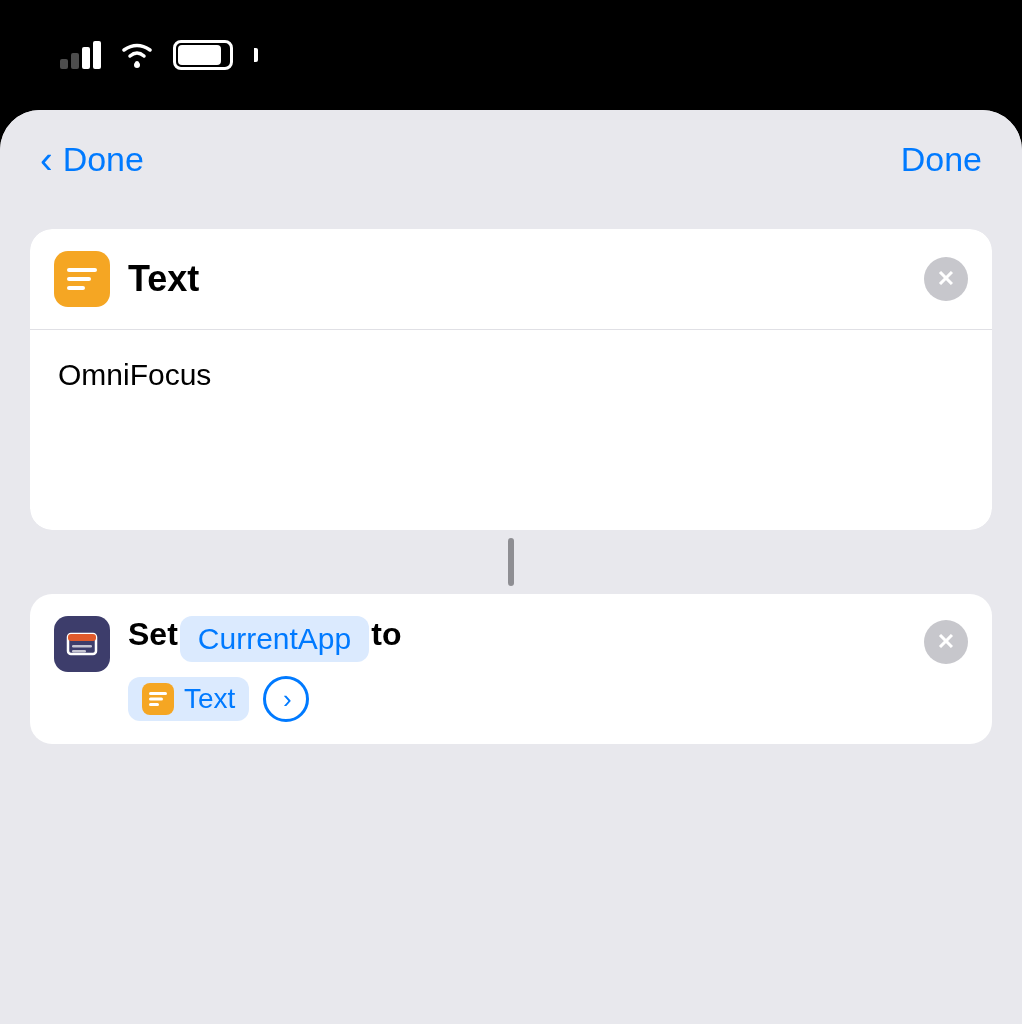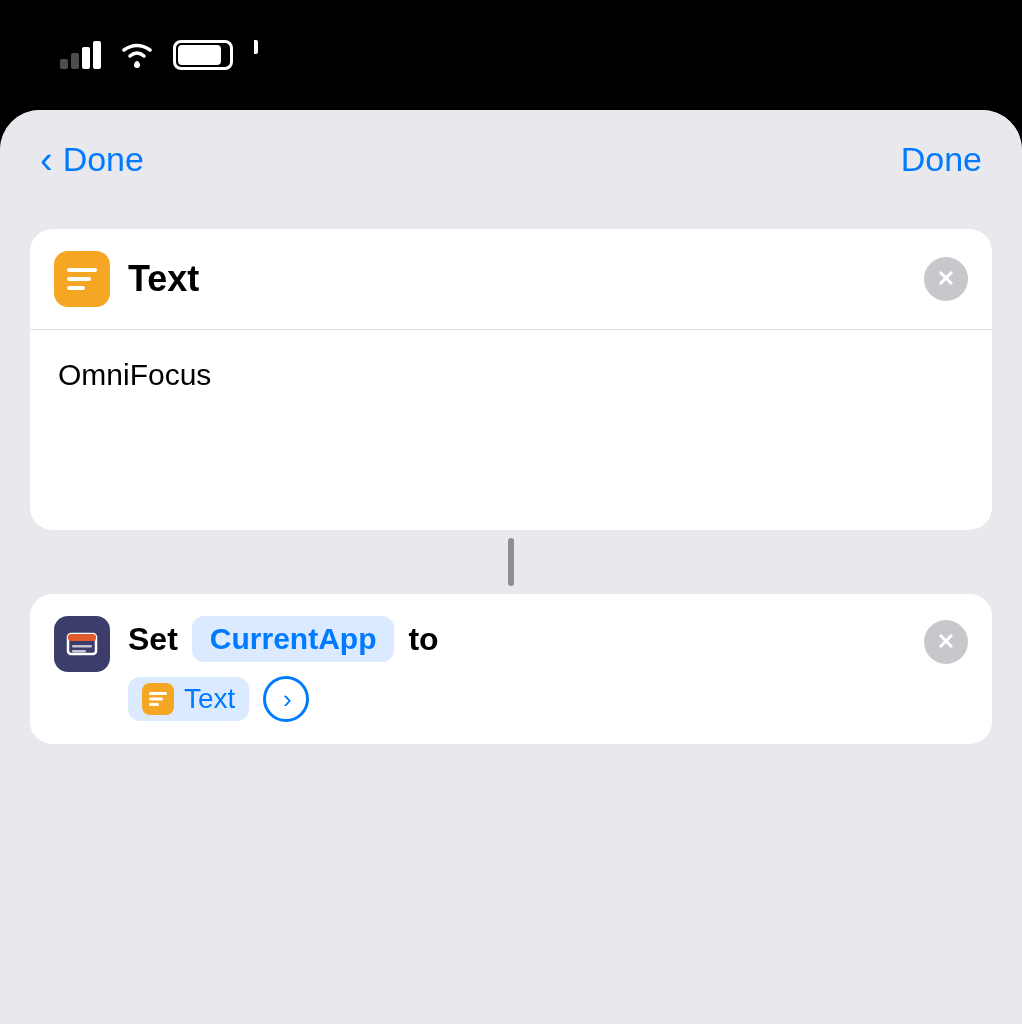--- a/index.html
+++ b/index.html
@@ -61,21 +61,21 @@
     .signal-bar:nth-child(4) { height: 28px; }
 
     .wifi-icon {
       width: 36px;
       height: 28px;
       position: relative;
     }
 
     .battery {
       display: flex;
-      align-items: flex-start;
+      align-items: center;
       gap: 19px;
     }
 
     .battery-body {
       border: 3px solid #fff;
       border-radius: 8px;
       width: 60px;
       height: 30px;
       display: flex;
       align-items: center;
@@ -279,22 +279,21 @@
 
     .set-content {
       display: flex;
       flex-direction: column;
       gap: 14px;
       flex: 1;
     }
 
     .set-row1 {
       display: flex;
-      align-items: center;
-      gap: 14px;
+      gap: 2px;
       flex-wrap: wrap;
     }
 
     .set-label {
       font-size: 32px;
       font-weight: 600;
       color: #000;
     }
 
     .variable-pill {
@@ -302,21 +301,21 @@
       border-radius: 12px;
       padding: 6px 18px;
       display: inline-flex;
       align-items: center;
       gap: 8px;
     }
 
     .variable-text {
       color: #007aff;
       font-size: 30px;
-      font-weight: 700;
+      font-weight: 400;
     }
 
     .set-row2 {
       display: flex;
       align-items: center;
       gap: 14px;
     }
 
     .text-pill {
       background: #dbeafe;

